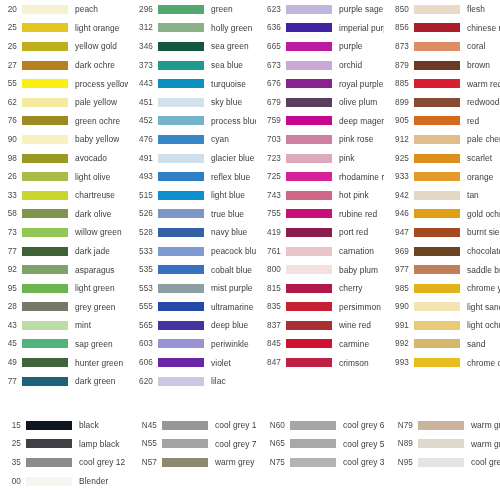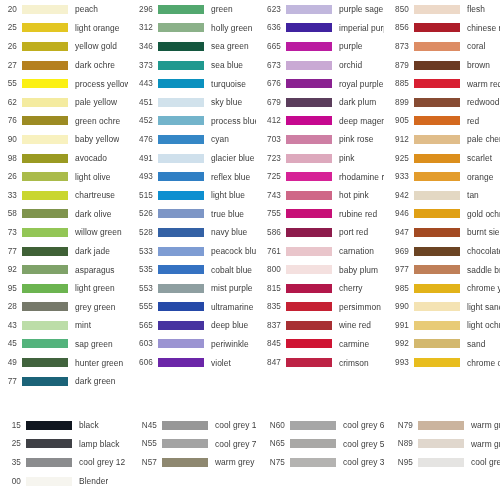--- a/index.html
+++ b/index.html
@@ -282,20 +282,25 @@
         <div class="swatch-row">
           <span class="code">603</span>
           <span class="swatch" style="background: rgb(155, 148, 210);"></span>
           <span class="name">periwinkle</span>
         </div>
         <div class="swatch-row">
           <span class="code">606</span>
           <span class="swatch" style="background: rgb(107, 38, 168);"></span>
           <span class="name">violet</span>
         </div>
+        <div class="swatch-row">
+          <span class="code">620</span>
+          <span class="swatch" style="background: rgb(204, 200, 228);"></span>
+          <span class="name">lilac</span>
+        </div>
       </div>
       <div class="column" id="col-3">
         <div class="swatch-row">
           <span class="code">623</span>
           <span class="swatch" style="background: rgb(193, 183, 221);"></span>
           <span class="name">purple sage</span>
         </div>
         <div class="swatch-row">
           <span class="code">636</span>
           <span class="swatch" style="background: rgb(64, 35, 160);"></span>
@@ -312,24 +317,24 @@
           <span class="name">orchid</span>
         </div>
         <div class="swatch-row">
           <span class="code">676</span>
           <span class="swatch" style="background: rgb(138, 33, 145);"></span>
           <span class="name">royal purple</span>
         </div>
         <div class="swatch-row">
           <span class="code">679</span>
           <span class="swatch" style="background: rgb(91, 61, 92);"></span>
-          <span class="name">dark plum</span>
-        </div>
-        <div class="swatch-row">
-          <span class="code">412</span>
+          <span class="name">olive plum</span>
+        </div>
+        <div class="swatch-row">
+          <span class="code">759</span>
           <span class="swatch" style="background: rgb(198, 8, 143);"></span>
           <span class="name">deep magenta</span>
         </div>
         <div class="swatch-row">
           <span class="code">703</span>
           <span class="swatch" style="background: rgb(206, 127, 164);"></span>
           <span class="name">pink rose</span>
         </div>
         <div class="swatch-row">
           <span class="code">723</span>
@@ -345,21 +350,21 @@
           <span class="code">743</span>
           <span class="swatch" style="background: rgb(207, 103, 135);"></span>
           <span class="name">hot pink</span>
         </div>
         <div class="swatch-row">
           <span class="code">755</span>
           <span class="swatch" style="background: rgb(199, 15, 119);"></span>
           <span class="name">rubine red</span>
         </div>
         <div class="swatch-row">
-          <span class="code">586</span>
+          <span class="code">419</span>
           <span class="swatch" style="background: rgb(141, 27, 76);"></span>
           <span class="name">port red</span>
         </div>
         <div class="swatch-row">
           <span class="code">761</span>
           <span class="swatch" style="background: rgb(233, 197, 203);"></span>
           <span class="name">carnation</span>
         </div>
         <div class="swatch-row">
           <span class="code">800</span>

